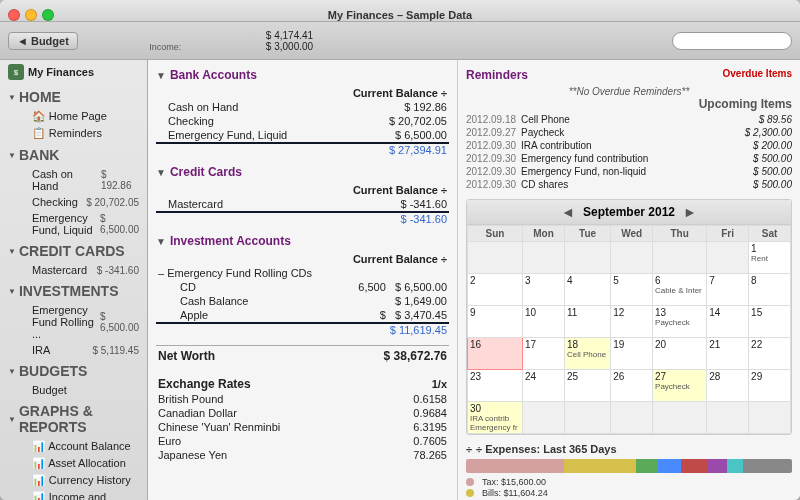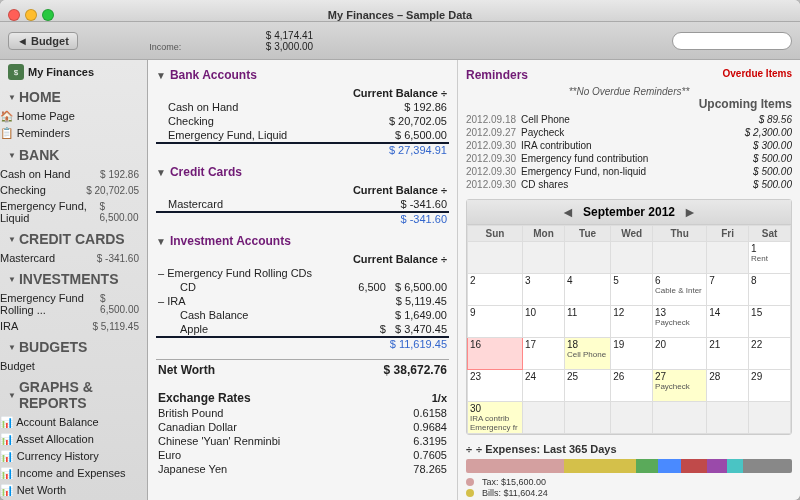--- a/index.html
+++ b/index.html
@@ -30,21 +30,21 @@
     .search-box { border: 1px solid #999; border-radius: 10px; height: 18px; width: 120px; padding: 0 6px; font-size: 10px; background: white; }
 
     
     .main-layout { display: flex; flex: 1; overflow: hidden; }
 
     
     .sidebar { width: 148px; background: linear-gradient(to bottom, #e8e8e8, #d8d8d8); border-right: 1px solid #aaa; overflow-y: auto; flex-shrink: 0; }
     .sidebar-header { display: flex; align-items: center; padding: 4px 8px; gap: 4px; cursor: pointer; }
     .sidebar-app-icon { width: 16px; height: 16px; background: #4a7a4a; border-radius: 3px; display: flex; align-items: center; justify-content: center; color: white; font-size: 8px; flex-shrink: 0; }
     .sidebar-app-title { font-size: 11px; font-weight: 700; color: #222; }
-    .sidebar-item { padding: 2px 8px 2px 0; cursor: pointer; display: flex; justify-content: space-between; align-items: center; }
+    .sidebar-item { padding: 2px 8px 2px 32px; cursor: pointer; display: flex; justify-content: space-between; align-items: center; }
     .sidebar-item-label { font-size: 11px; color: #222; }
     .sidebar-item-value { font-size: 10px; color: #555; }
     .sidebar-section { padding: 3px 8px; font-size: 14px; font-weight: 700; color: #555; text-transform: uppercase; display: flex; align-items: center; gap: 3px; margin-top: 2px; cursor: pointer; }
     .sidebar-section::before { content: '▼'; font-size: 8px; }
 
     
     .content { flex: 1; overflow-y: auto; background: #f5f5f5; }
     .content-inner { display: flex; gap: 0; }
 
     
@@ -299,24 +299,20 @@
               <td></td>
               <td class="col-header">Current Balance ÷</td>
             </tr>
             <tr class="table-row">
               <td>– Emergency Fund Rolling CDs</td>
               <td class="amount"></td>
             </tr>
             <tr class="table-row">
               <td class="indent2">CD</td>
               <td class="amount">6,500 &nbsp; $ 6,500.00</td>
-            </tr>
-            <tr class="table-row">
-              <td>– IRA</td>
-              <td class="amount">$ 5,119.45</td>
             </tr>
             <tr class="table-row">
               <td class="indent2">Cash Balance</td>
               <td class="amount">$ 1,649.00</td>
             </tr>
             <tr class="table-row">
               <td class="indent2">Apple</td>
               <td class="amount">$ &nbsp; $ 3,470.45</td>
             </tr>
             <tr class="total-row">
@@ -382,21 +378,21 @@
               <span class="reminder-amount">$ 89.56</span>
             </div>
             <div class="reminder-row">
               <span class="reminder-date">2012.09.27</span>
               <span class="reminder-desc">Paycheck</span>
               <span class="reminder-amount">$ 2,300.00</span>
             </div>
             <div class="reminder-row">
               <span class="reminder-date">2012.09.30</span>
               <span class="reminder-desc">IRA contribution</span>
-              <span class="reminder-amount">$ 300.00</span>
+              <span class="reminder-amount">$ 200.00</span>
             </div>
             <div class="reminder-row">
               <span class="reminder-date">2012.09.30</span>
               <span class="reminder-desc">Emergency fund contribution</span>
               <span class="reminder-amount">$ 500.00</span>
             </div>
             <div class="reminder-row">
               <span class="reminder-date">2012.09.30</span>
               <span class="reminder-desc">Emergency Fund, non-liquid</span>
               <span class="reminder-amount">$ 500.00</span>

